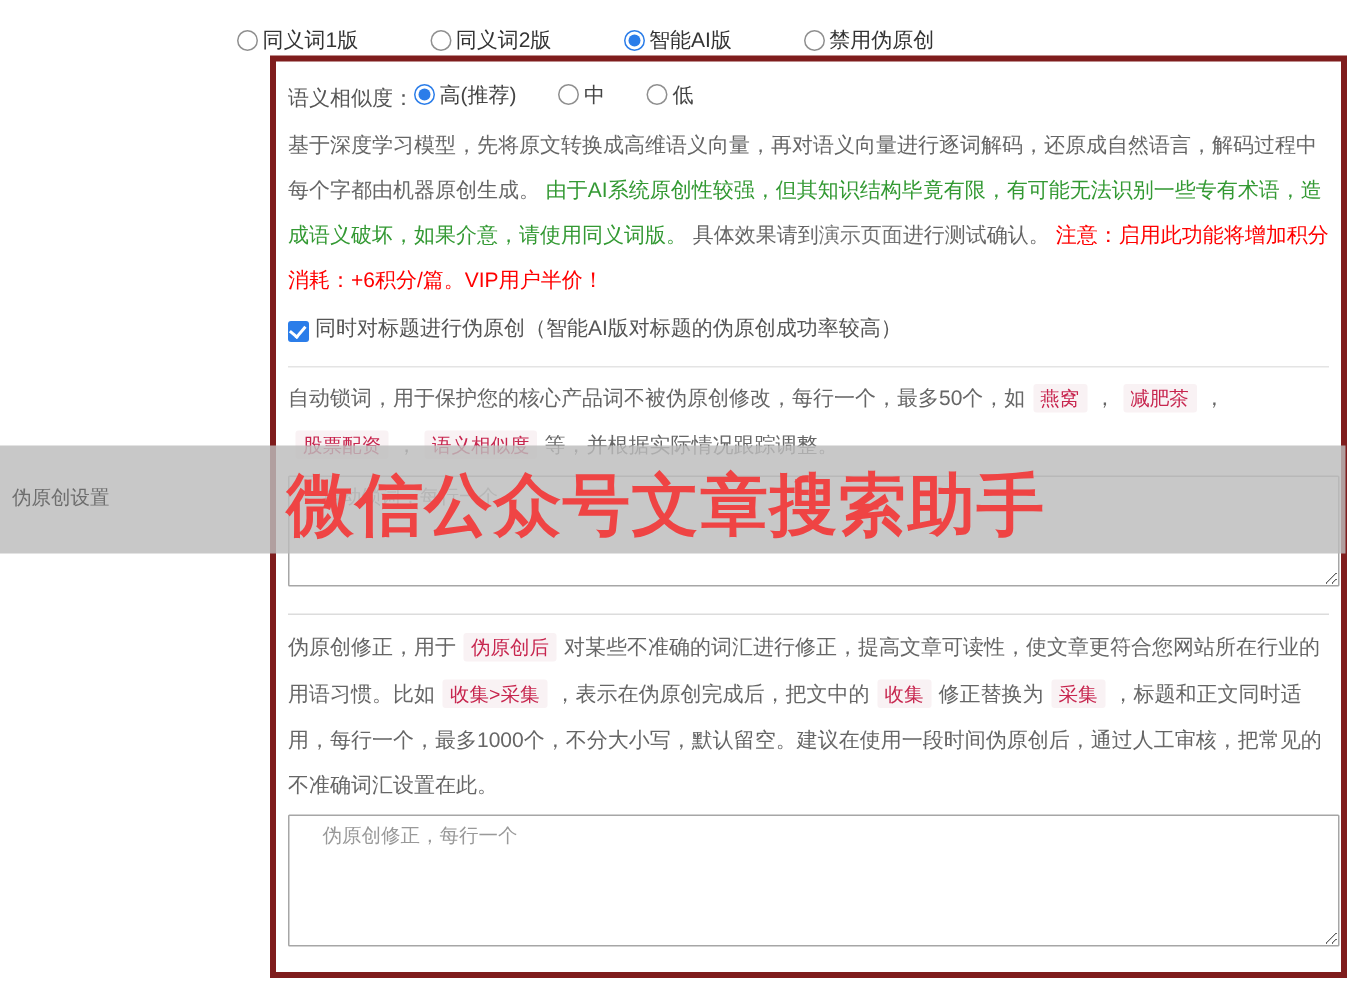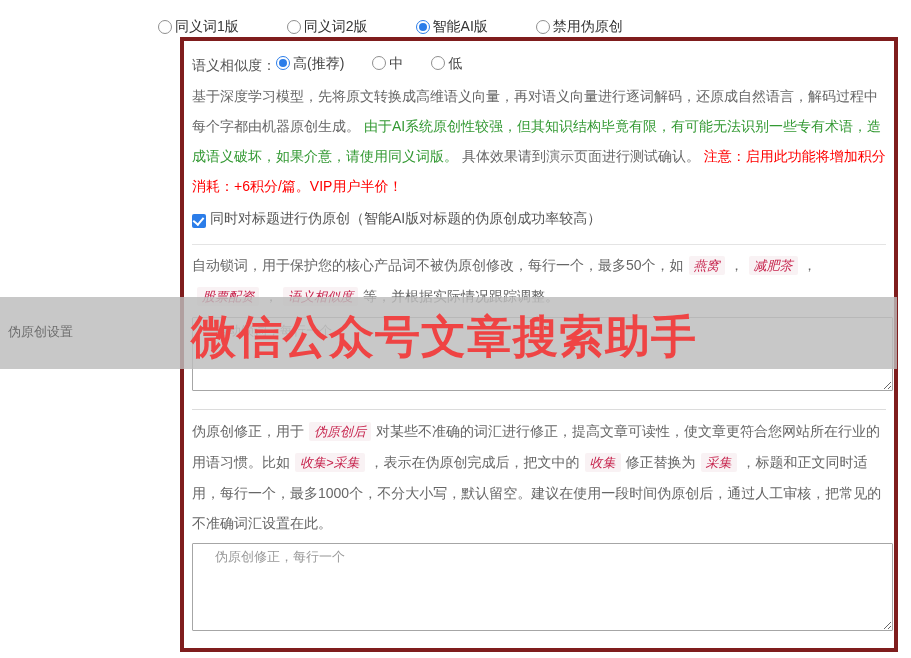--- a/index.html
+++ b/index.html
@@ -54,21 +54,21 @@
   .cb::after {
     content:""; position:absolute; left:3px; top:1px; width:5px; height:8px;
     border:solid #fff; border-width:0 2px 2px 0; transform:rotate(40deg);
   }
 
   .divider { border:none; border-top:1px solid #e4e4e4; margin:16px 0 5px 0; }
   .divider2 { border:none; border-top:1px solid #dcdcdc; margin:18px 0 6px 0; }
 
   .code {
     color:#c7254e; background:#f9f2f4; font-size:13px;
-    padding:2px 5px; margin:0 5px; border-radius:2px; white-space:nowrap;font-style:italic;
+    padding:2px 5px; margin:0 5px; border-radius:2px; white-space:nowrap;
   }
 
   textarea {
     display:block; width:701px; height:74px; margin-top:5px;
     border:1px solid #a6a6a6; border-radius:1px; resize:both;
     font-family:"Liberation Sans","DejaVu Sans",sans-serif;
     font-size:13px; color:#555; padding:4px 22px; outline:none; background:#fff;
   }
   textarea::placeholder { color:#999; }
   #fix-textarea { height:88px; }

